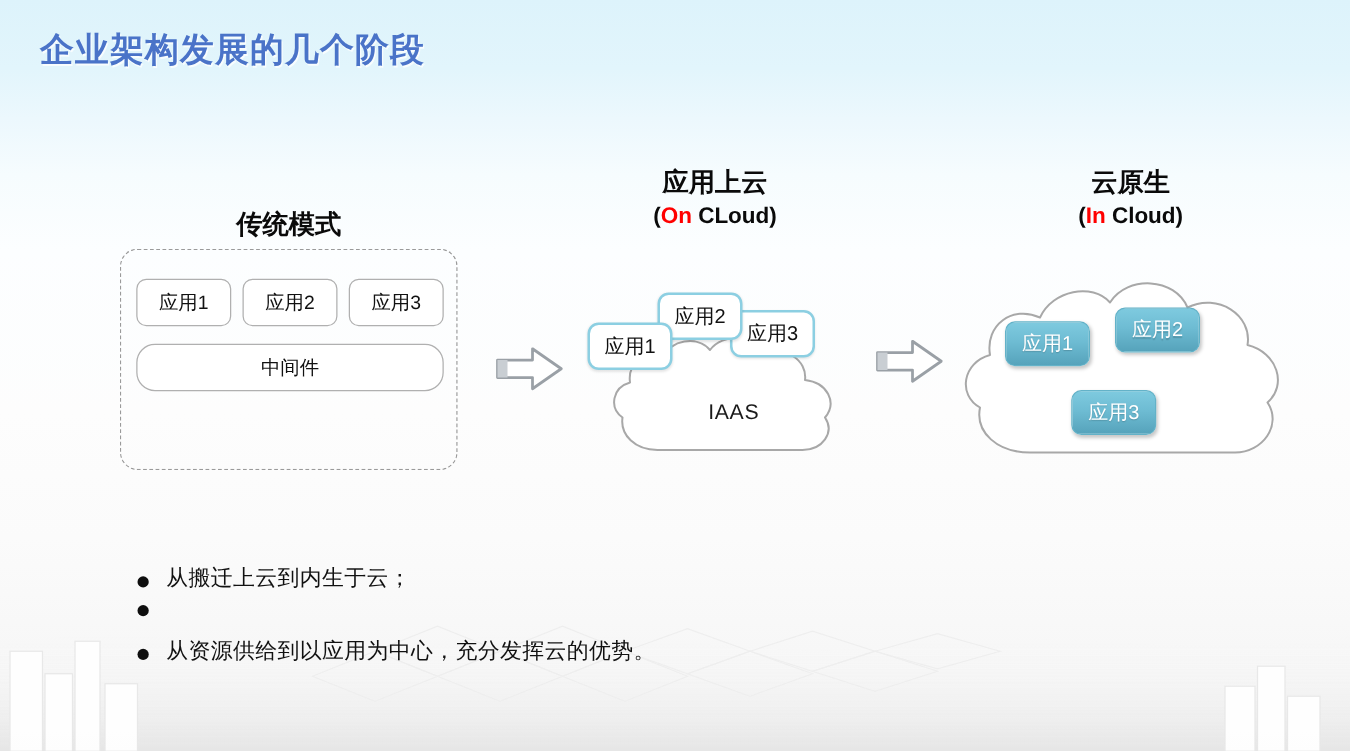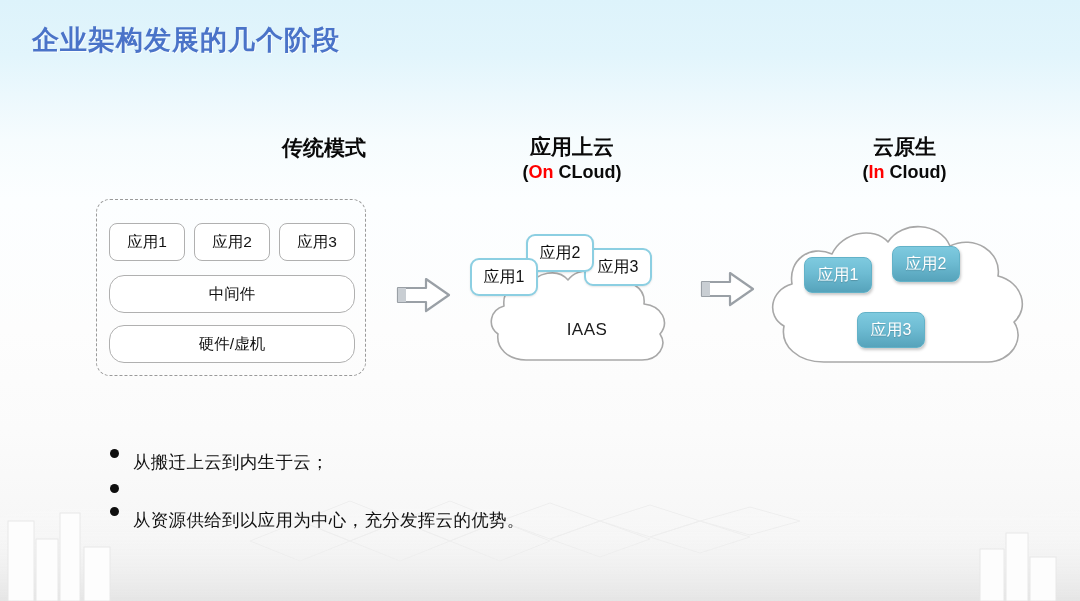--- a/index.html
+++ b/index.html
@@ -159,21 +159,21 @@
 
   
   #bullets {
     position: absolute;
     left: 110px;
     top: 452px;
     width: 700px;
   }
   .bullet-row {
     display: flex;
-    align-items: flex-start;
+    align-items: flex-end;
     margin-bottom: 14px;
   }
   .bullet-dot {
     width: 9px; height: 9px;
     border-radius: 50%;
     background: #0e0e0e;
     margin-right: 14px;
     flex: 0 0 auto;
     position: relative;
     top: -3px;
@@ -216,32 +216,31 @@
       <path d="M500,100 L550,82 L600,100 L550,118 Z"></path>
       <path d="M550,118 L600,100 L650,118 L600,136 Z"></path>
       <path d="M600,100 L650,84 L700,100 L650,116 Z"></path>
       <path d="M650,116 L700,100 L750,116 L700,132 Z"></path>
       <path d="M700,100 L750,86 L800,100 L750,114 Z"></path>
     </g>
   </svg>
 
   <div class="slide-title">企业架构发展的几个阶段</div>
 
-  <div class="col-heading" style="left:96px; top:136px; width:270px;text-align:right;">
+  <div class="col-heading" style="left:96px; top:168px; width:270px;">
     <span class="cn">传统模式</span>
   </div>
 
   <div id="trad-box">
     <div class="trad-apps">
       <div class="trad-cell trad-app">应用1</div>
       <div class="trad-cell trad-app">应用2</div>
       <div class="trad-cell trad-app">应用3</div>
     </div>
     <div id="trad-mid" class="trad-cell trad-wide">中间件</div>
-    <div id="trad-hw" class="trad-cell trad-wide">硬件/虚机</div>
   </div>
 
   <svg class="arrow" style="left:396px; top:276px;" width="56" height="38" viewBox="0 0 56 38">
     <path d="M2,12 L30,12 L30,3 L53,19 L30,35 L30,26 L2,26 Z" fill="#ffffff" stroke="#9aa0a6" stroke-width="2.2" stroke-linejoin="round"></path>
     <rect x="2" y="12" width="8" height="14" fill="#c9ced3"></rect>
   </svg>
 
   <div class="col-heading" style="left:452px; top:135px; width:240px;">
     <span class="cn">应用上云</span>
     <span class="en"><span>(</span><span class="hl">On</span><span> CLoud)</span></span>

